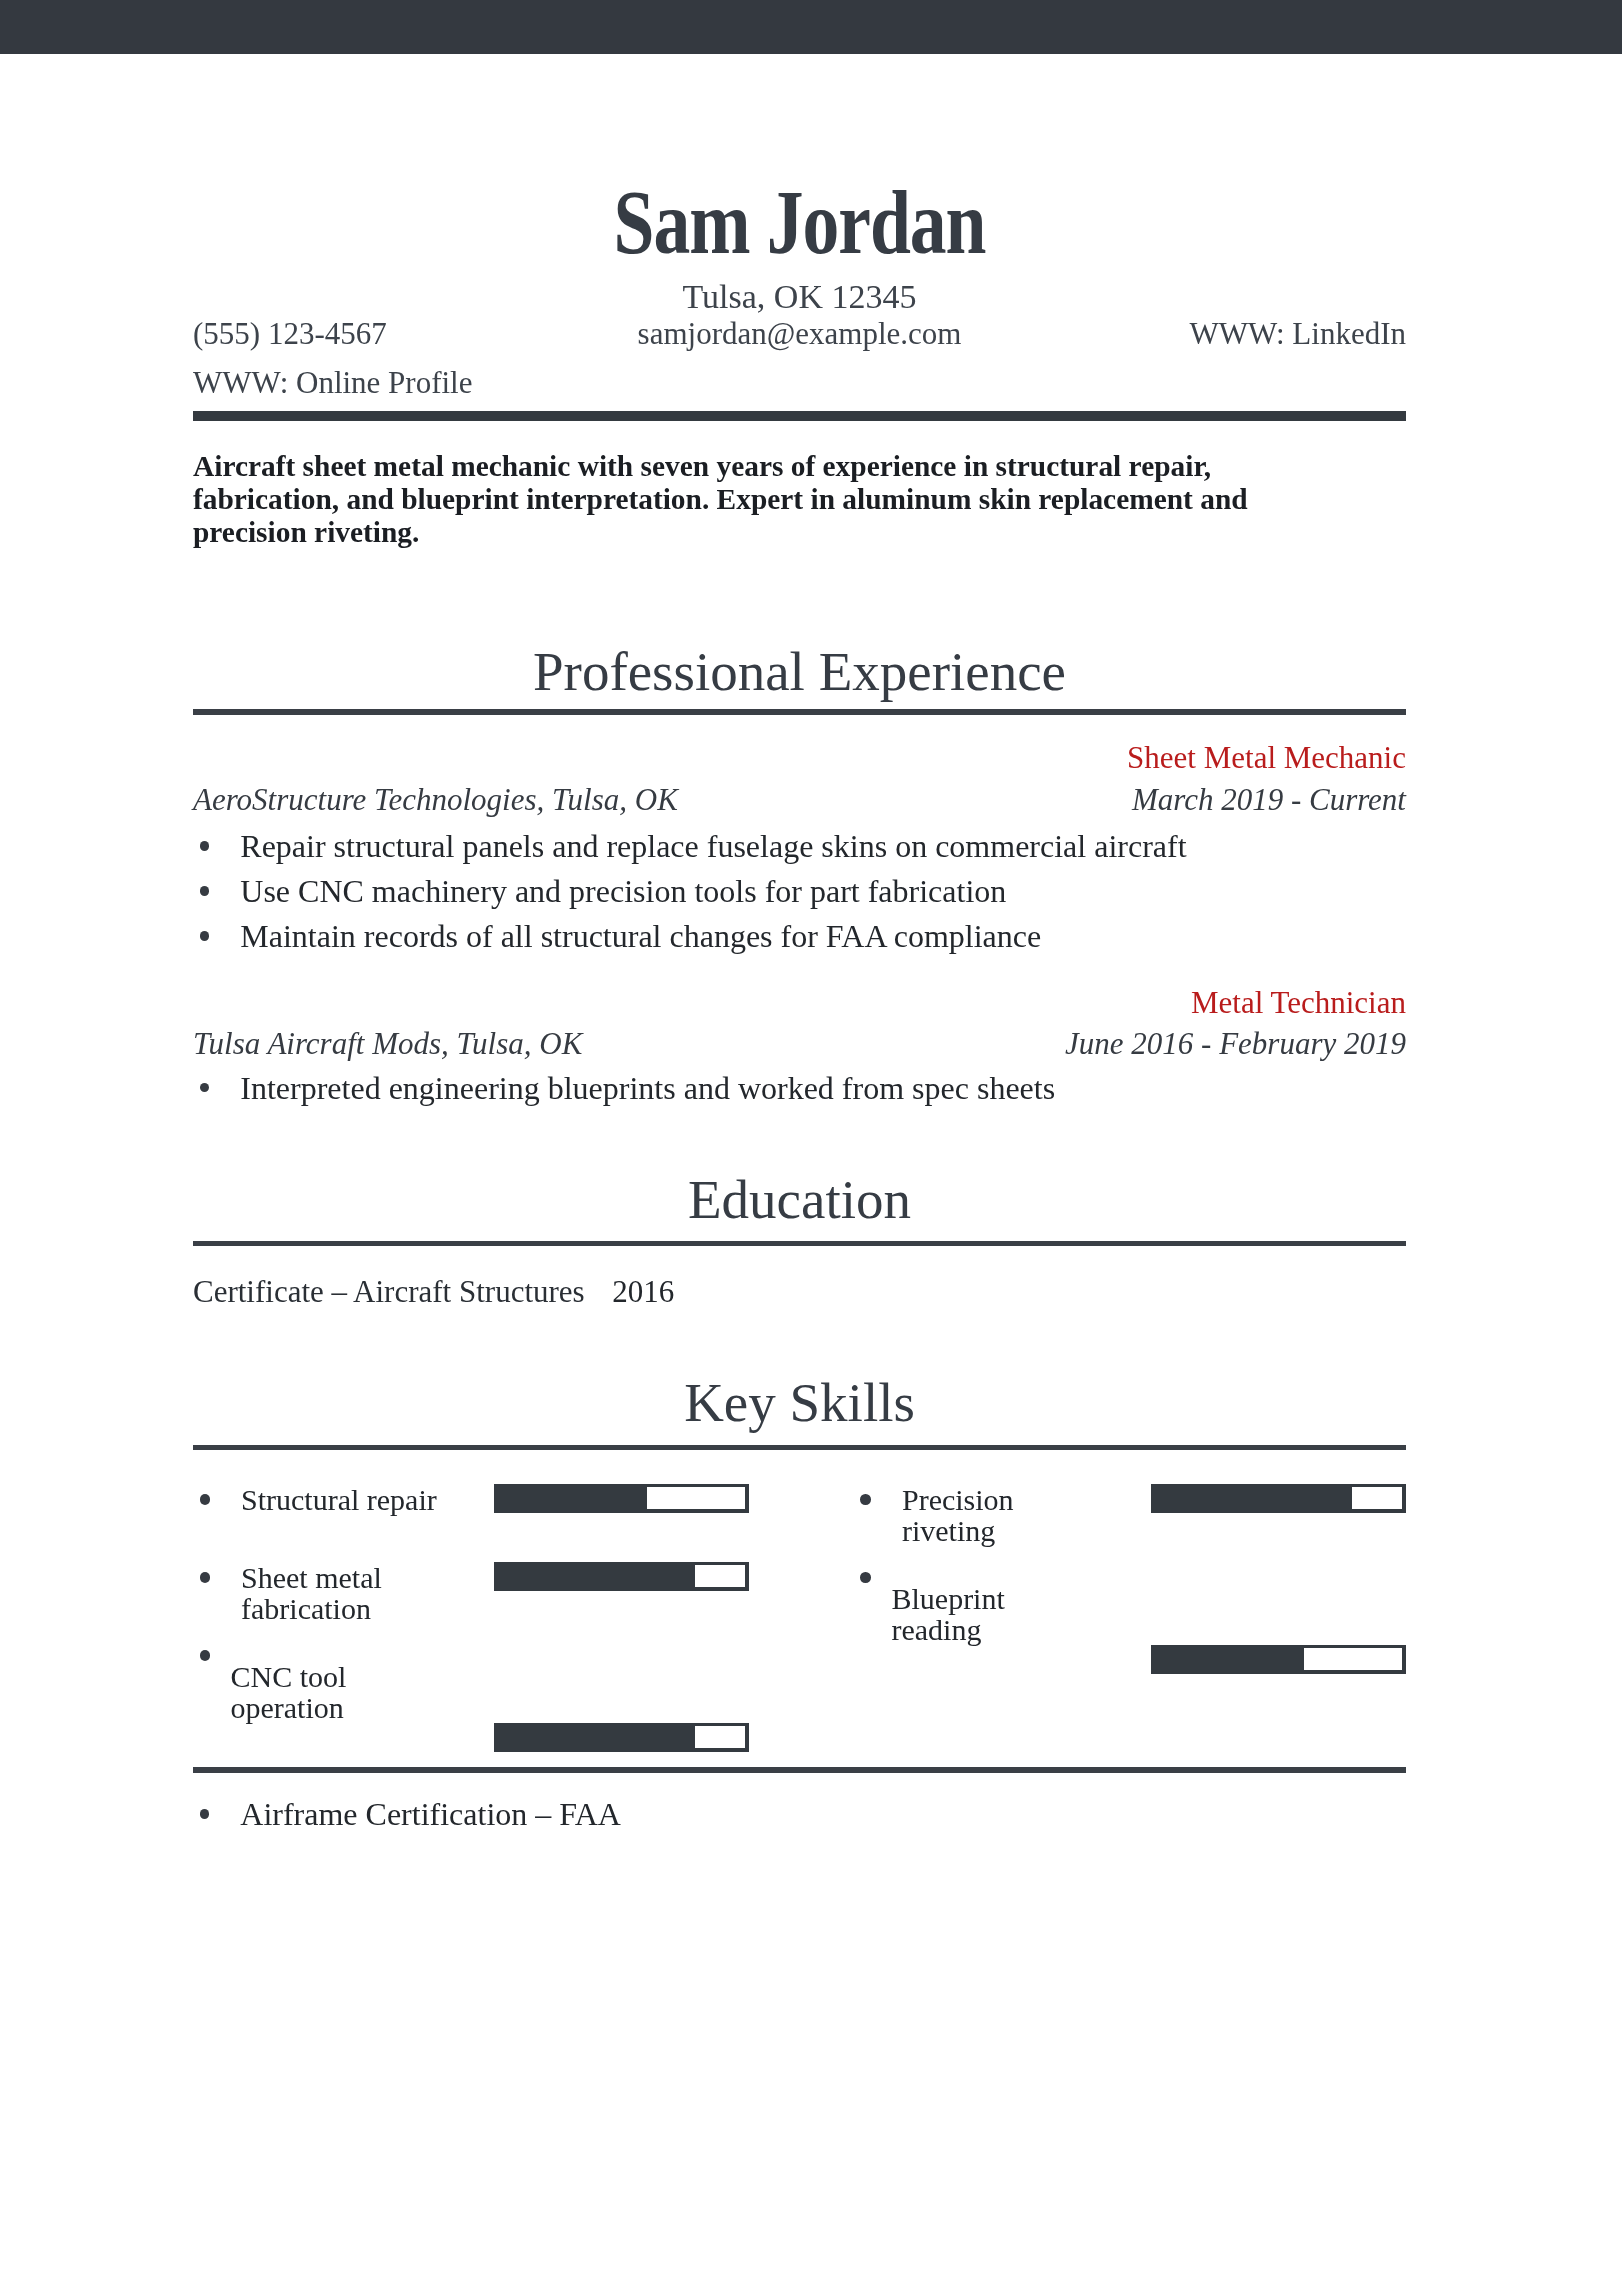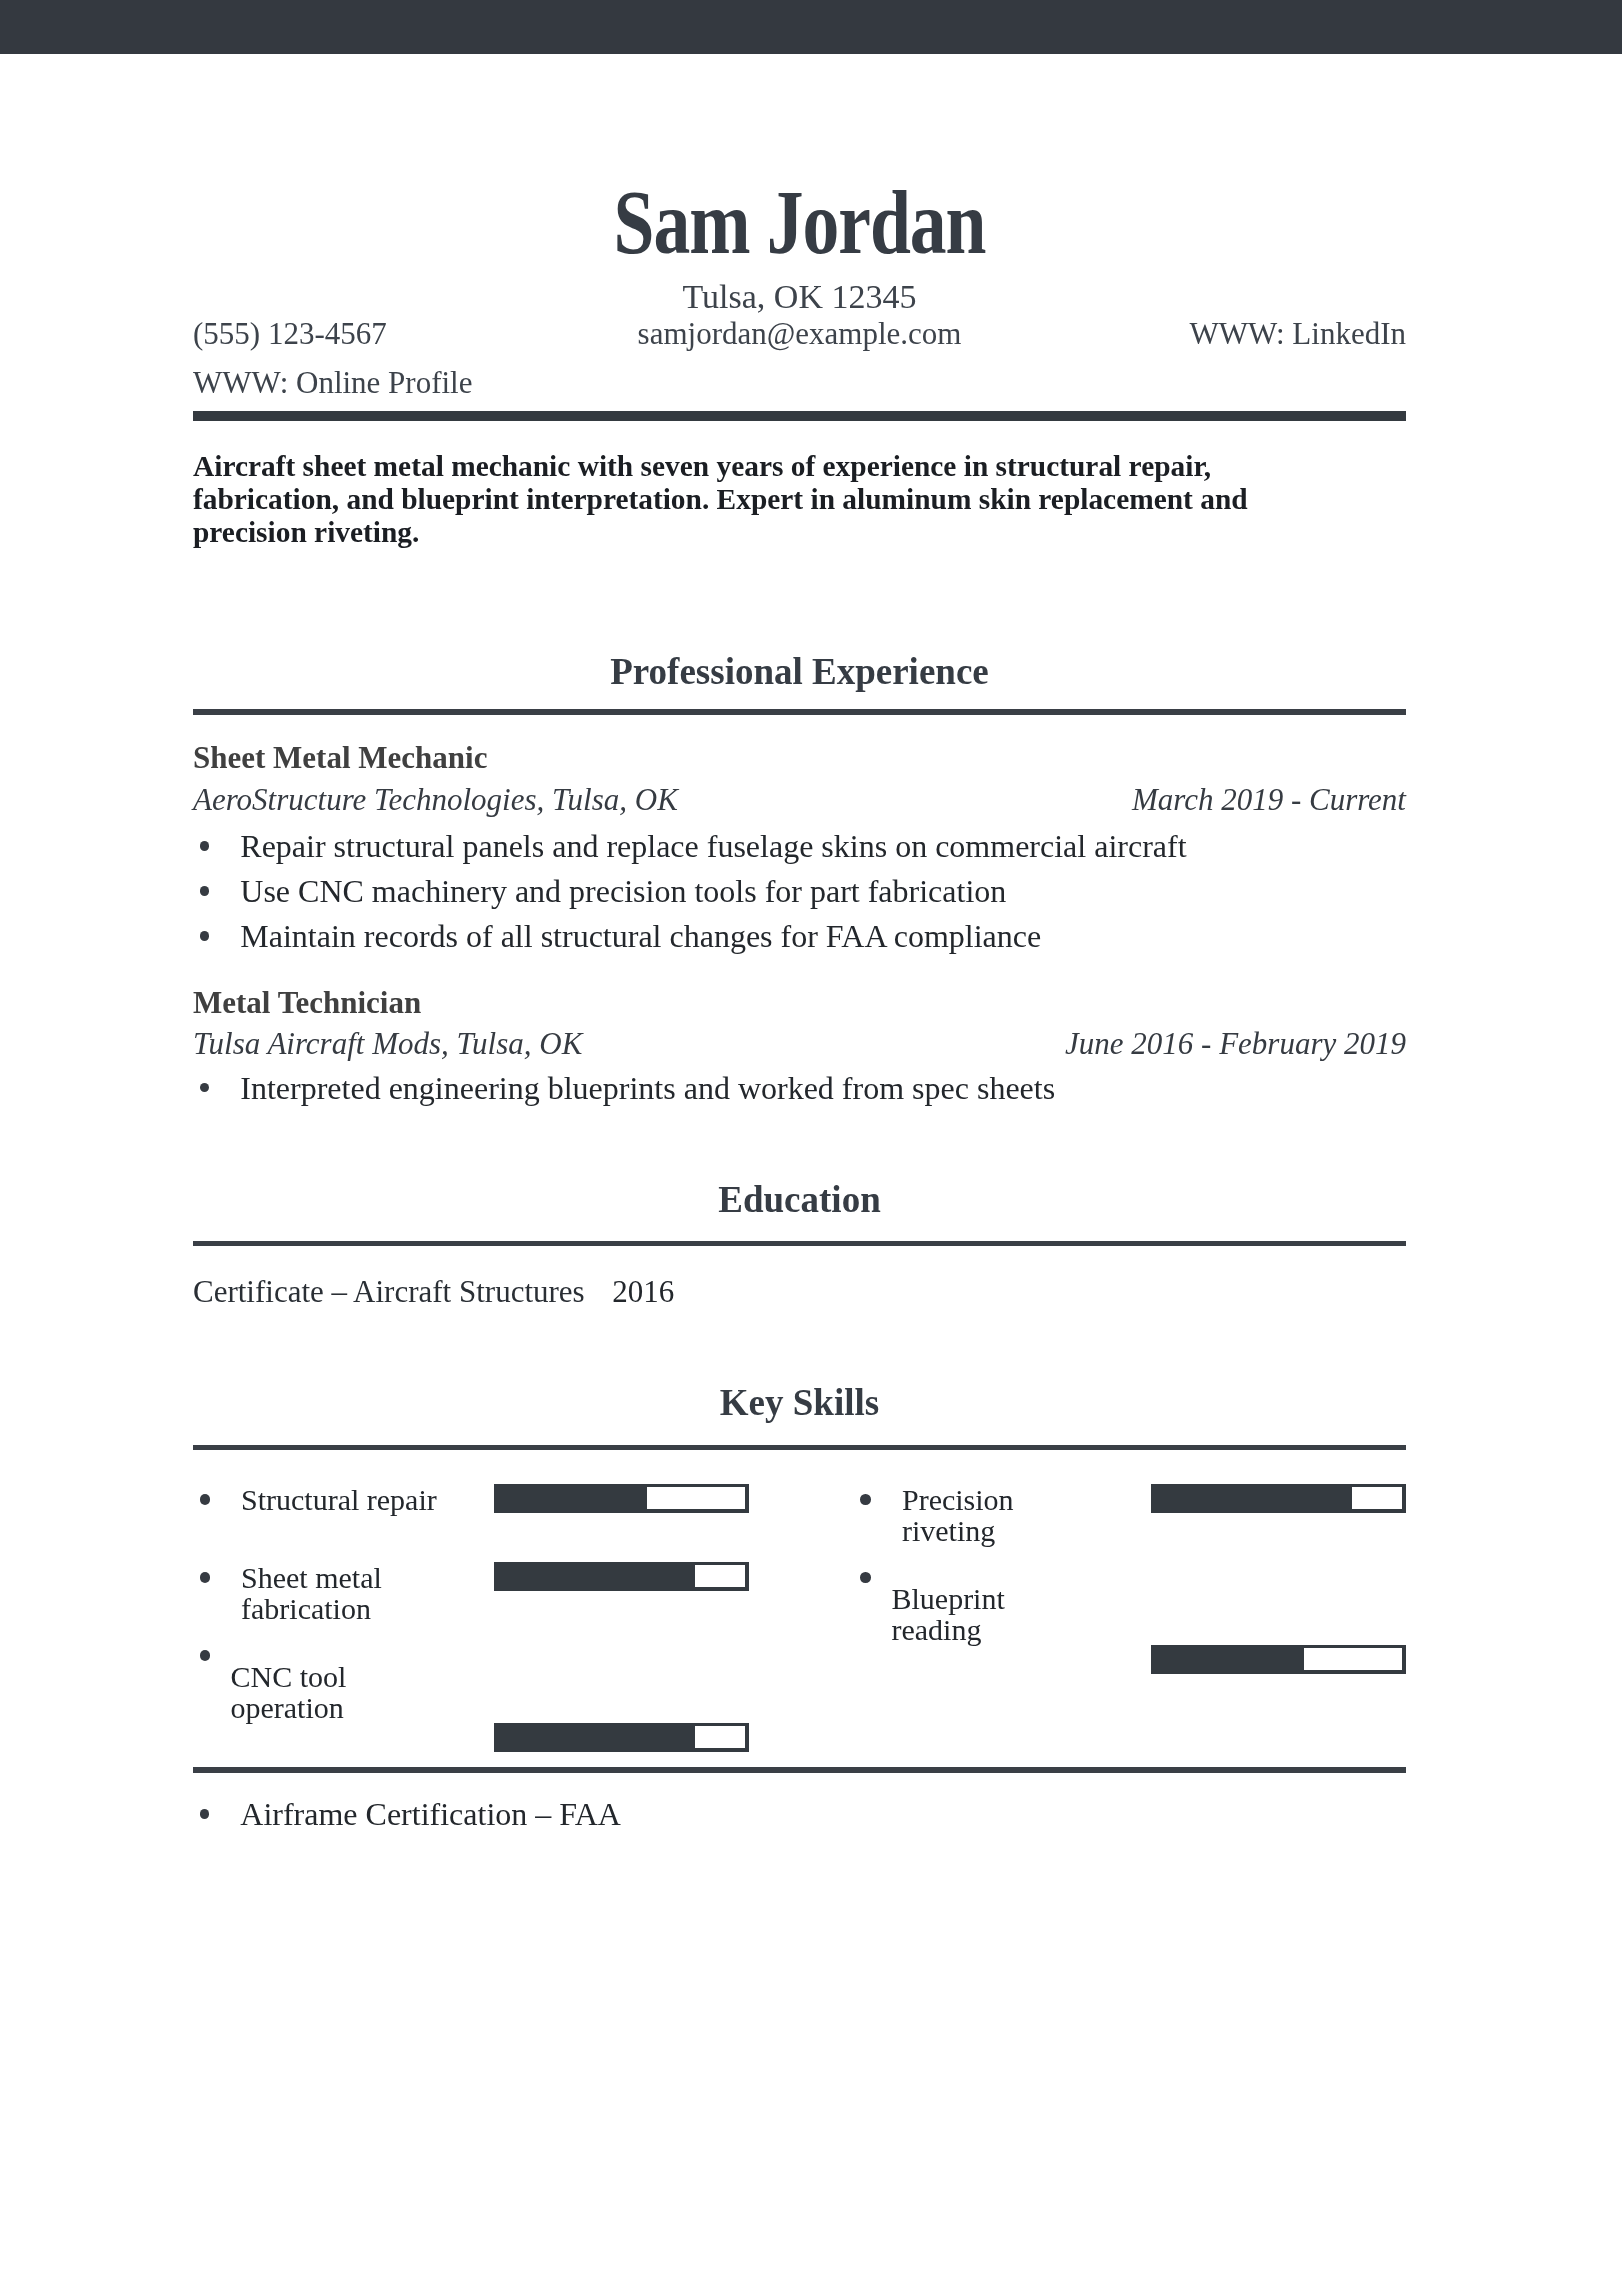--- a/index.html
+++ b/index.html
@@ -36,33 +36,33 @@
   .rule-thick { margin-top:9.8px; height:9.2px; background:#343a40; }
   .rule-thin  { margin-top:14.4px; height:5.2px;  background:#3a3f46; }
 
   .summary {
     margin-top:29.4px;
     font-size:29.4px; line-height:33px; font-weight:bold;
     color:#1b1e23; white-space:pre-line;
   }
 
   h2.section-title {
-    text-align:center; font-size:37px; line-height:47px;
-    font-weight:bold; color:#363c44;
+    text-align:center; font-size:55px; line-height:47px;
+    font-weight:normal; color:#363c44;
   }
   .h-exp  { margin-top:99px; }
   .rule-exp { margin-top:14.4px; }
   .h-edu  { margin-top:70px; }
   .rule-edu { margin-top:18.3px; }
   .h-skl  { margin-top:71px; }
   .rule-skl { margin-top:18.3px; }
   .h-crt  { margin-top:75px; }
   .rule-crt { margin-top:15px; }
 
-  .job-title { font-size:31px; line-height:36px; font-weight:bold; color:#404040; }
+  .job-title { font-size:31px; line-height:36px; font-weight:normal; color:#b91c1c;text-align:right; }
   .jt1 { margin-top:25.5px; }
   .jt2 { margin-top:31px; }
   .job-meta {
     display:flex; justify-content:space-between;
     font-size:31px; line-height:36px; font-style:italic; color:#363b42;
   }
   .jm1 { margin-top:5.9px; }
   .jm2 { margin-top:4.6px; }
 
   ul.bullets { list-style:none; }

